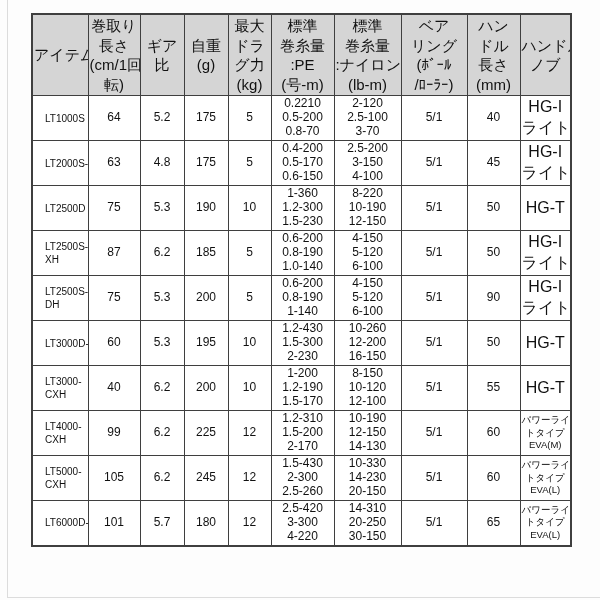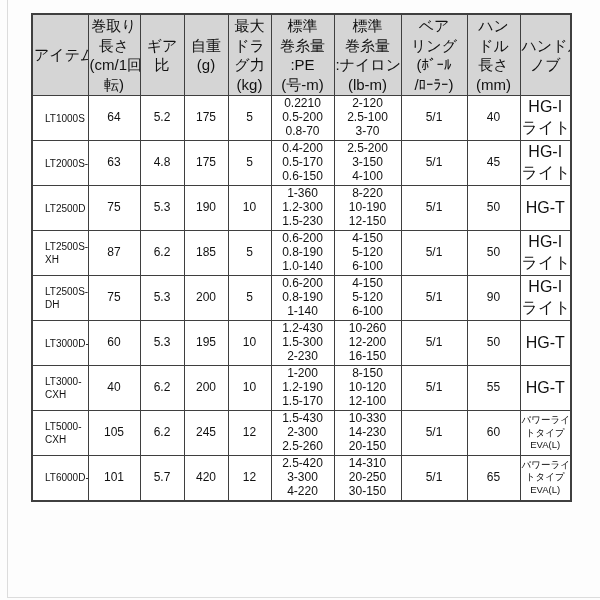--- a/index.html
+++ b/index.html
@@ -197,20 +197,39 @@
 1.2-190
 1.5-170</td>
       <td>8-150
 10-120
 12-100</td>
       <td>5/1</td>
       <td>55</td>
       <td class="knob">HG-T</td>
     </tr>
     <tr>
+      <td class="item">LT4000-
+CXH</td>
+      <td>99</td>
+      <td>6.2</td>
+      <td>225</td>
+      <td>12</td>
+      <td>1.2-310
+1.5-200
+2-170</td>
+      <td>10-190
+12-150
+14-130</td>
+      <td>5/1</td>
+      <td>60</td>
+      <td class="knob small">パワーライ
+トタイプ
+EVA(M)</td>
+    </tr>
+    <tr>
       <td class="item">LT5000-
 CXH</td>
       <td>105</td>
       <td>6.2</td>
       <td>245</td>
       <td>12</td>
       <td>1.5-430
 2-300
 2.5-260</td>
       <td>10-330
@@ -219,21 +238,21 @@
       <td>5/1</td>
       <td>60</td>
       <td class="knob small">パワーライ
 トタイプ
 EVA(L)</td>
     </tr>
     <tr>
       <td class="item">LT6000D-H</td>
       <td>101</td>
       <td>5.7</td>
-      <td>420</td>
+      <td>180</td>
       <td>12</td>
       <td>2.5-420
 3-300
 4-220</td>
       <td>14-310
 20-250
 30-150</td>
       <td>5/1</td>
       <td>65</td>
       <td class="knob small">パワーライ

